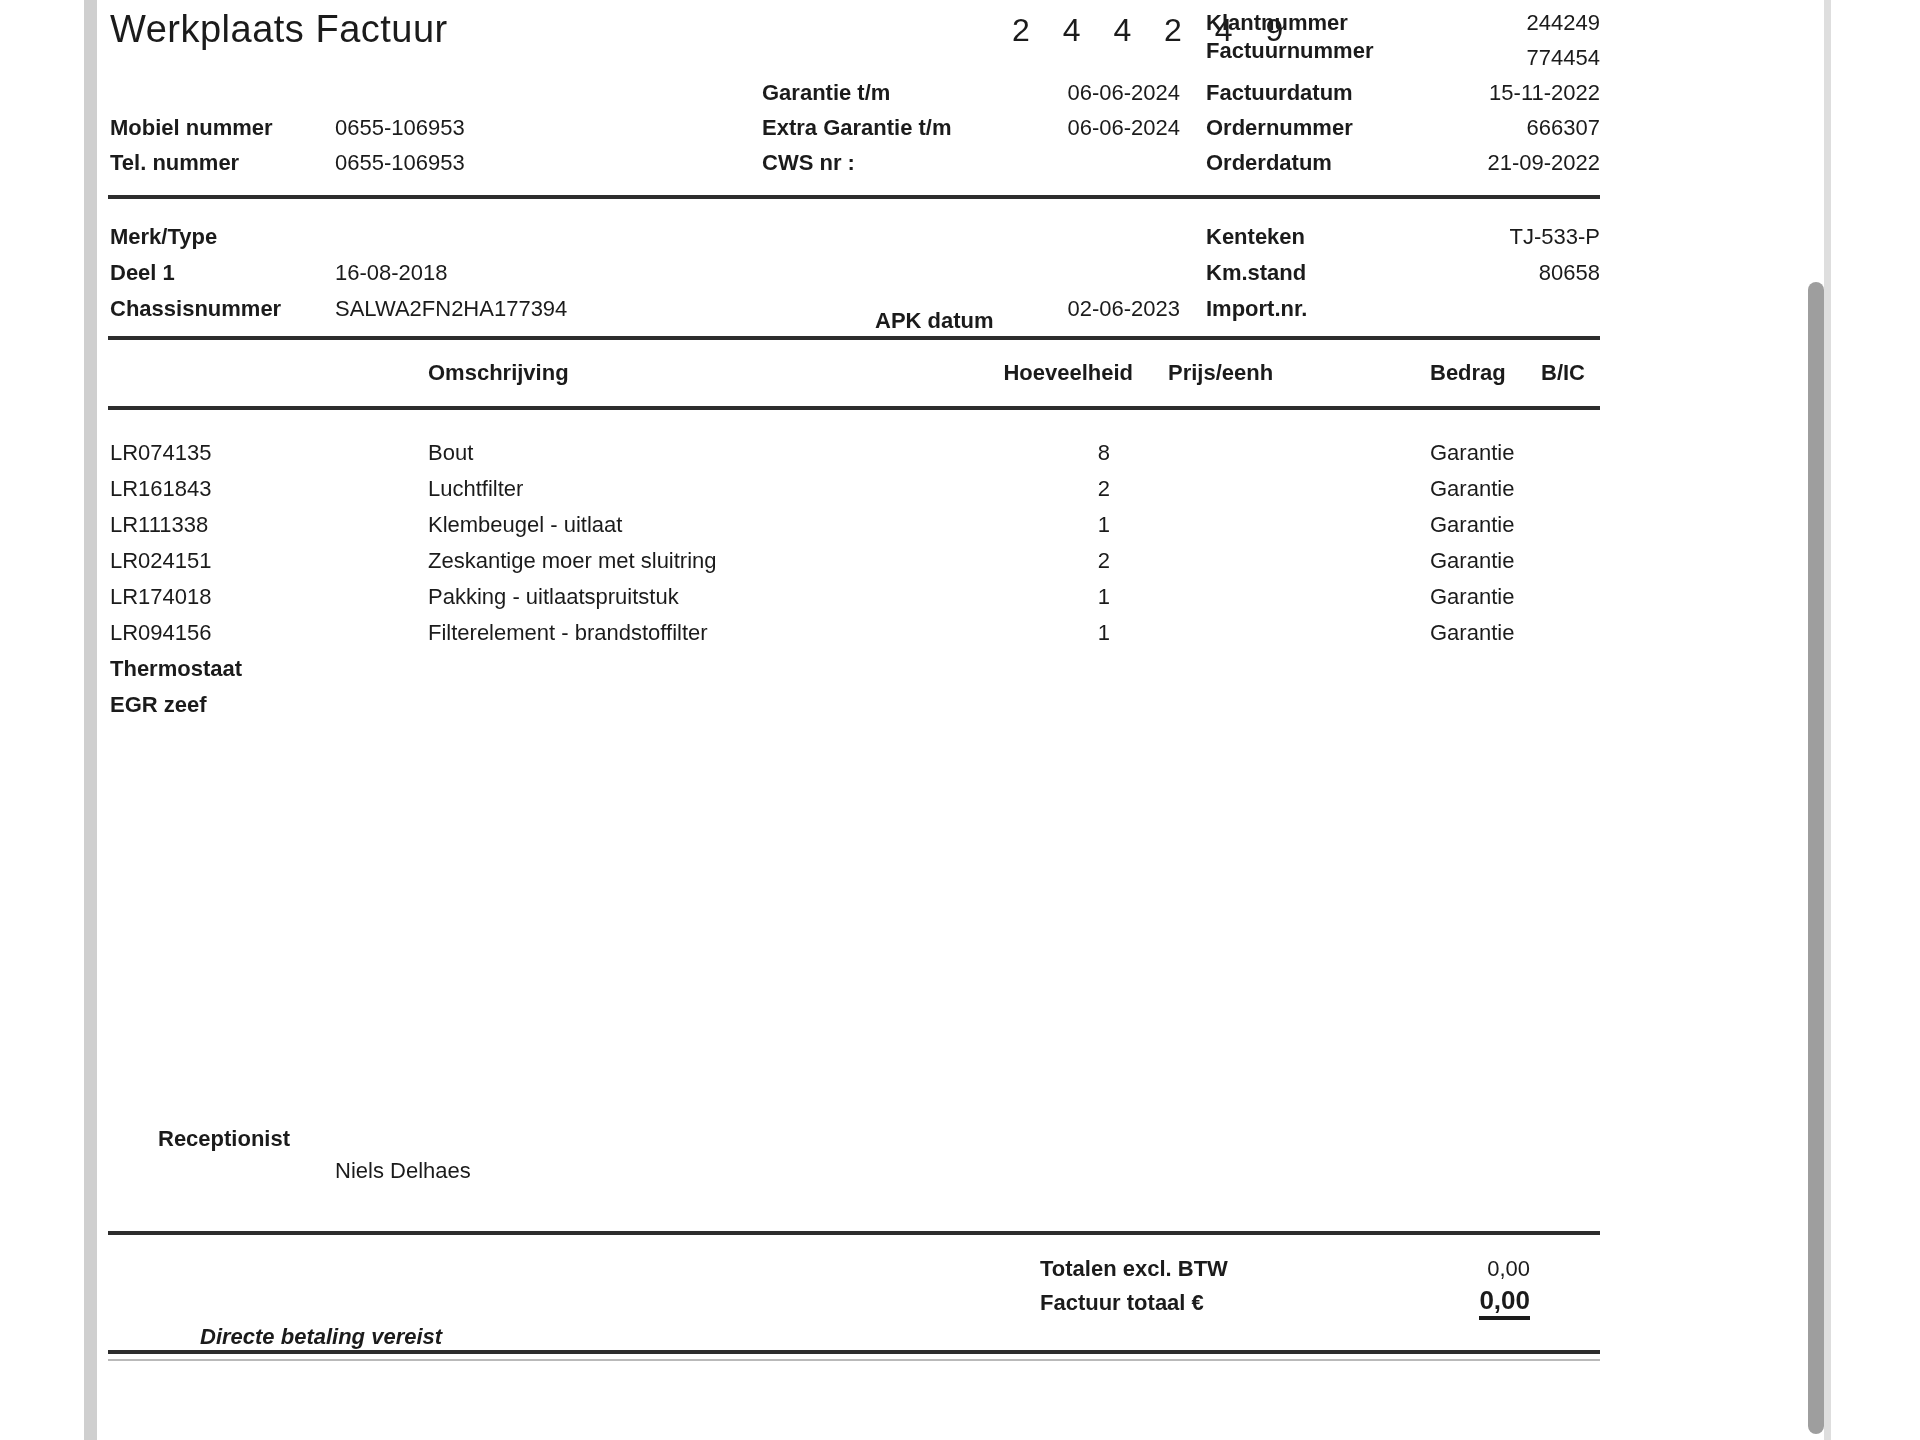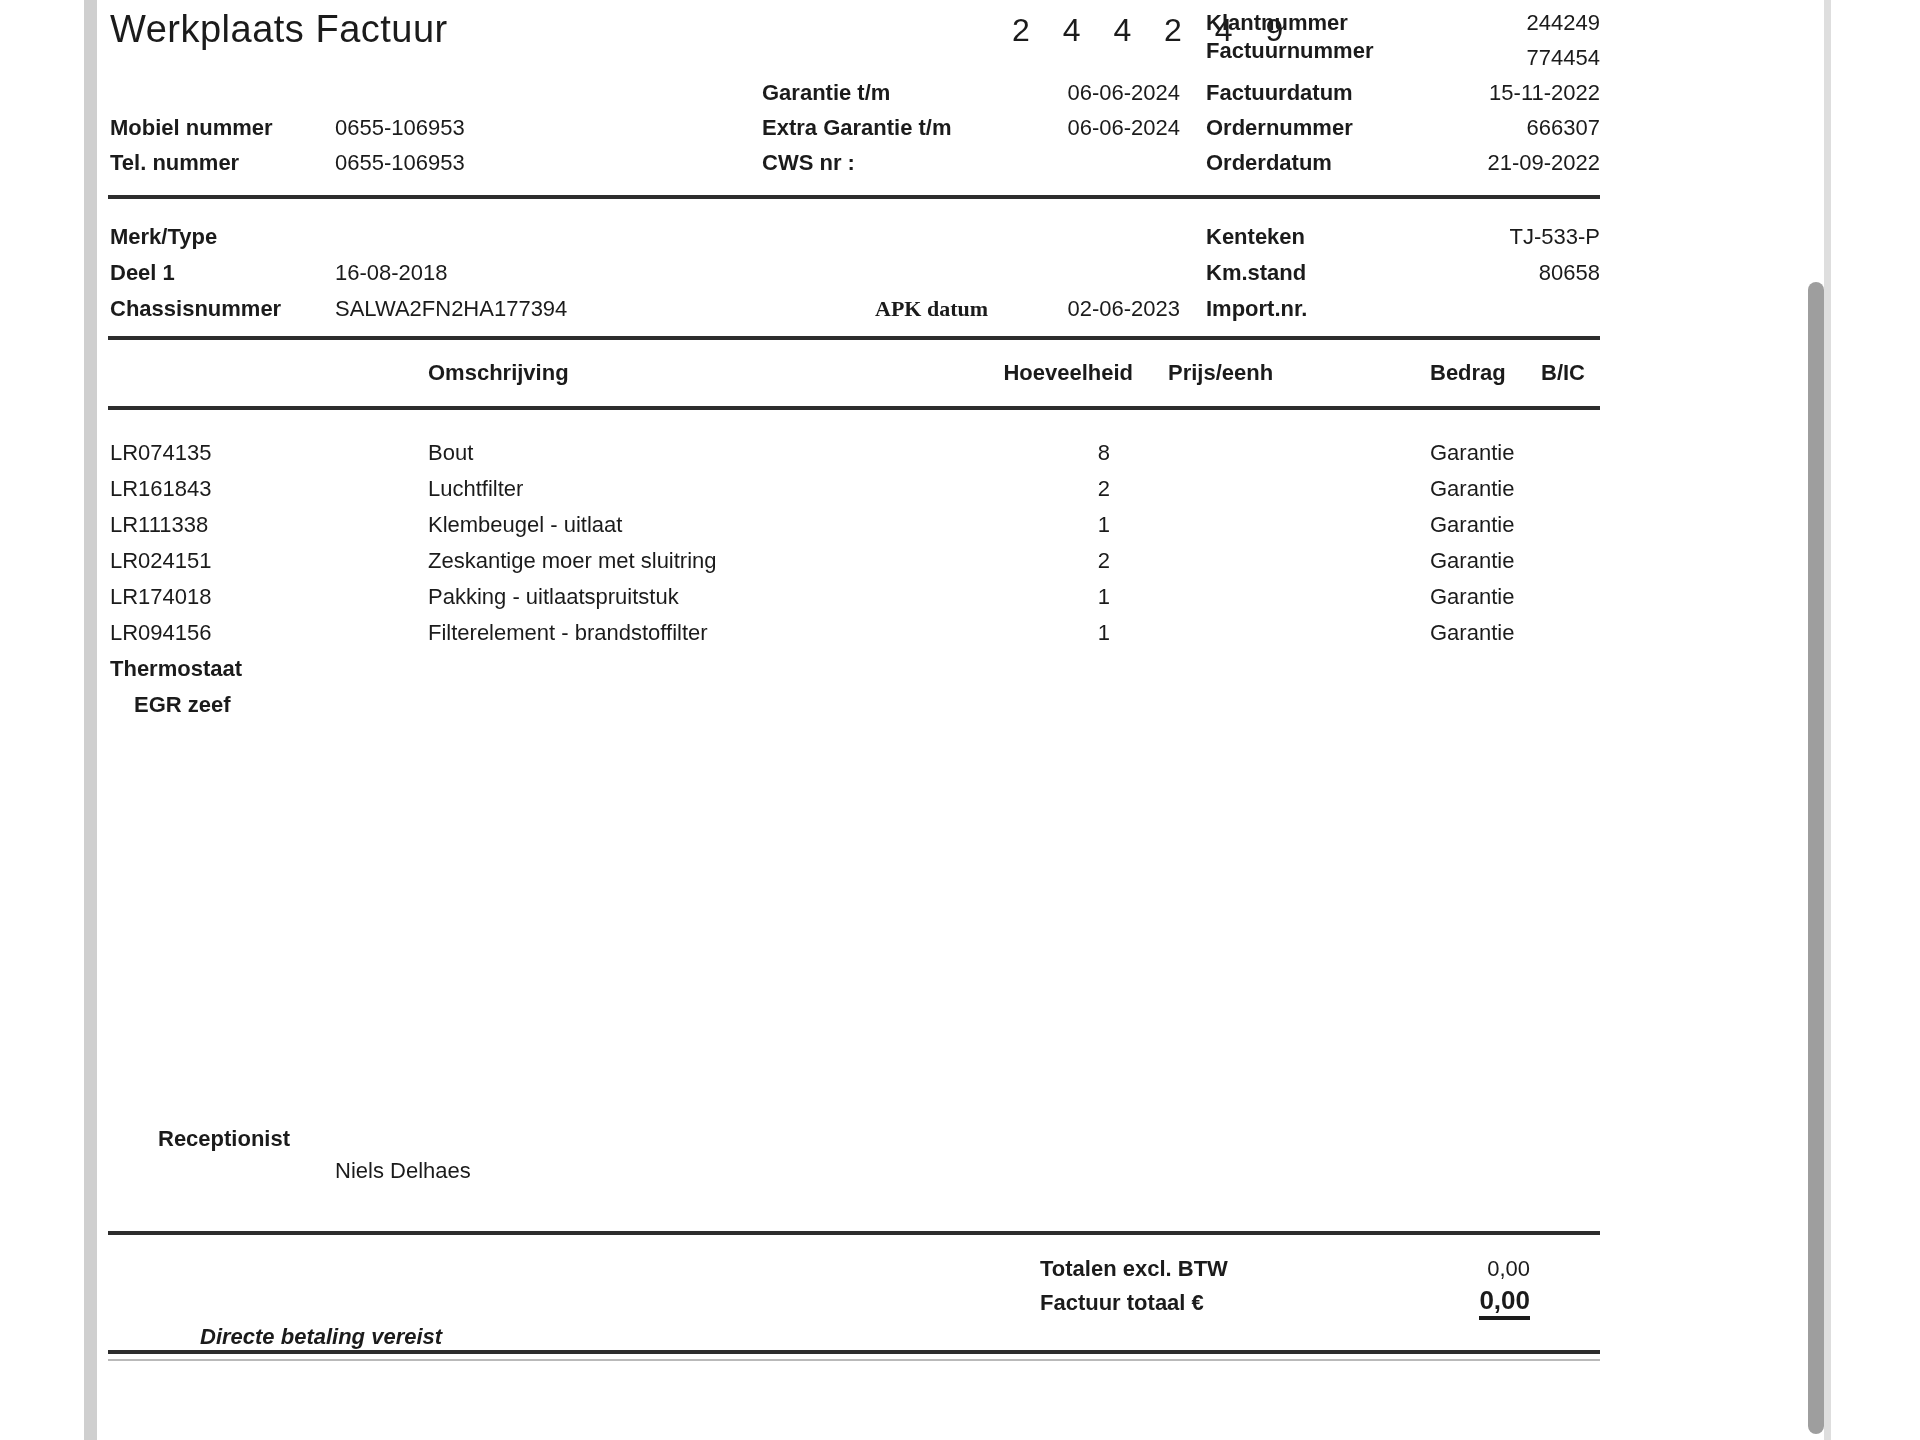--- a/index.html
+++ b/index.html
@@ -59,21 +59,21 @@
   <div class="t b" style="left:1206px;top:224px;">Kenteken</div>
   <div class="t rt" style="left:1400px;top:224px;width:200px;">TJ-533-P</div>
 
   <div class="t b" style="left:110px;top:260px;">Deel 1</div>
   <div class="t" style="left:335px;top:260px;">16-08-2018</div>
   <div class="t b" style="left:1206px;top:260px;">Km.stand</div>
   <div class="t rt" style="left:1400px;top:260px;width:200px;">80658</div>
 
   <div class="t b" style="left:110px;top:296px;">Chassisnummer</div>
   <div class="t" style="left:335px;top:296px;">SALWA2FN2HA177394</div>
-  <div class="t b" style="left:875px;top:296px;font-family:Liberation Serif, serif;">APK datum</div>
+  <div class="t b" style="left:875px;top:308px;">APK datum</div>
   <div class="t rt" style="left:1030px;top:296px;width:150px;">02-06-2023</div>
   <div class="t b" style="left:1206px;top:296px;">Import.nr.</div>
   <div class="t rt" style="left:1400px;top:296px;width:200px;"></div>
 
   <div class="hr" style="top:336px;"></div>
 
   <div class="t b" style="left:428px;top:360px;">Omschrijving</div>
   <div class="t b rt" style="left:933px;top:360px;width:200px;">Hoeveelheid</div>
   <div class="t b" style="left:1168px;top:360px;">Prijs/eenh</div>
   <div class="t b" style="left:1430px;top:360px;">Bedrag</div>
@@ -105,21 +105,21 @@
   <div class="t" style="left:428px;top:584px;">Pakking - uitlaatspruitstuk</div>
   <div class="t rt" style="left:960px;top:584px;width:150px;">1</div>
   <div class="t" style="left:1430px;top:584px;">Garantie</div>
 
   <div class="t" style="left:110px;top:620px;">LR094156</div>
   <div class="t" style="left:428px;top:620px;">Filterelement - brandstoffilter</div>
   <div class="t rt" style="left:960px;top:620px;width:150px;">1</div>
   <div class="t" style="left:1430px;top:620px;">Garantie</div>
 
   <div class="t b" style="left:110px;top:656px;">Thermostaat</div>
-  <div class="t b" style="left:110px;top:692px;margin-left:24px;">EGR zeef</div>
+  <div class="t b" style="left:110px;top:692px;">EGR zeef</div>
 
   <div class="t b" style="left:110px;top:1126px;margin-left:48px;">Receptionist</div>
   <div class="t" style="left:335px;top:1158px;">Niels Delhaes</div>
 
   <div class="hr" style="top:1231px;"></div>
 
   <div class="t b" style="left:1040px;top:1256px;">Totalen excl. BTW</div>
   <div class="t rt" style="left:1330px;top:1256px;width:200px;">0,00</div>
   <div class="t b" style="left:1040px;top:1290px;">Factuur totaal €</div>
   <div class="t rt" style="left:1330px;top:1286px;width:200px;"><span class="total-big">0,00</span></div>

